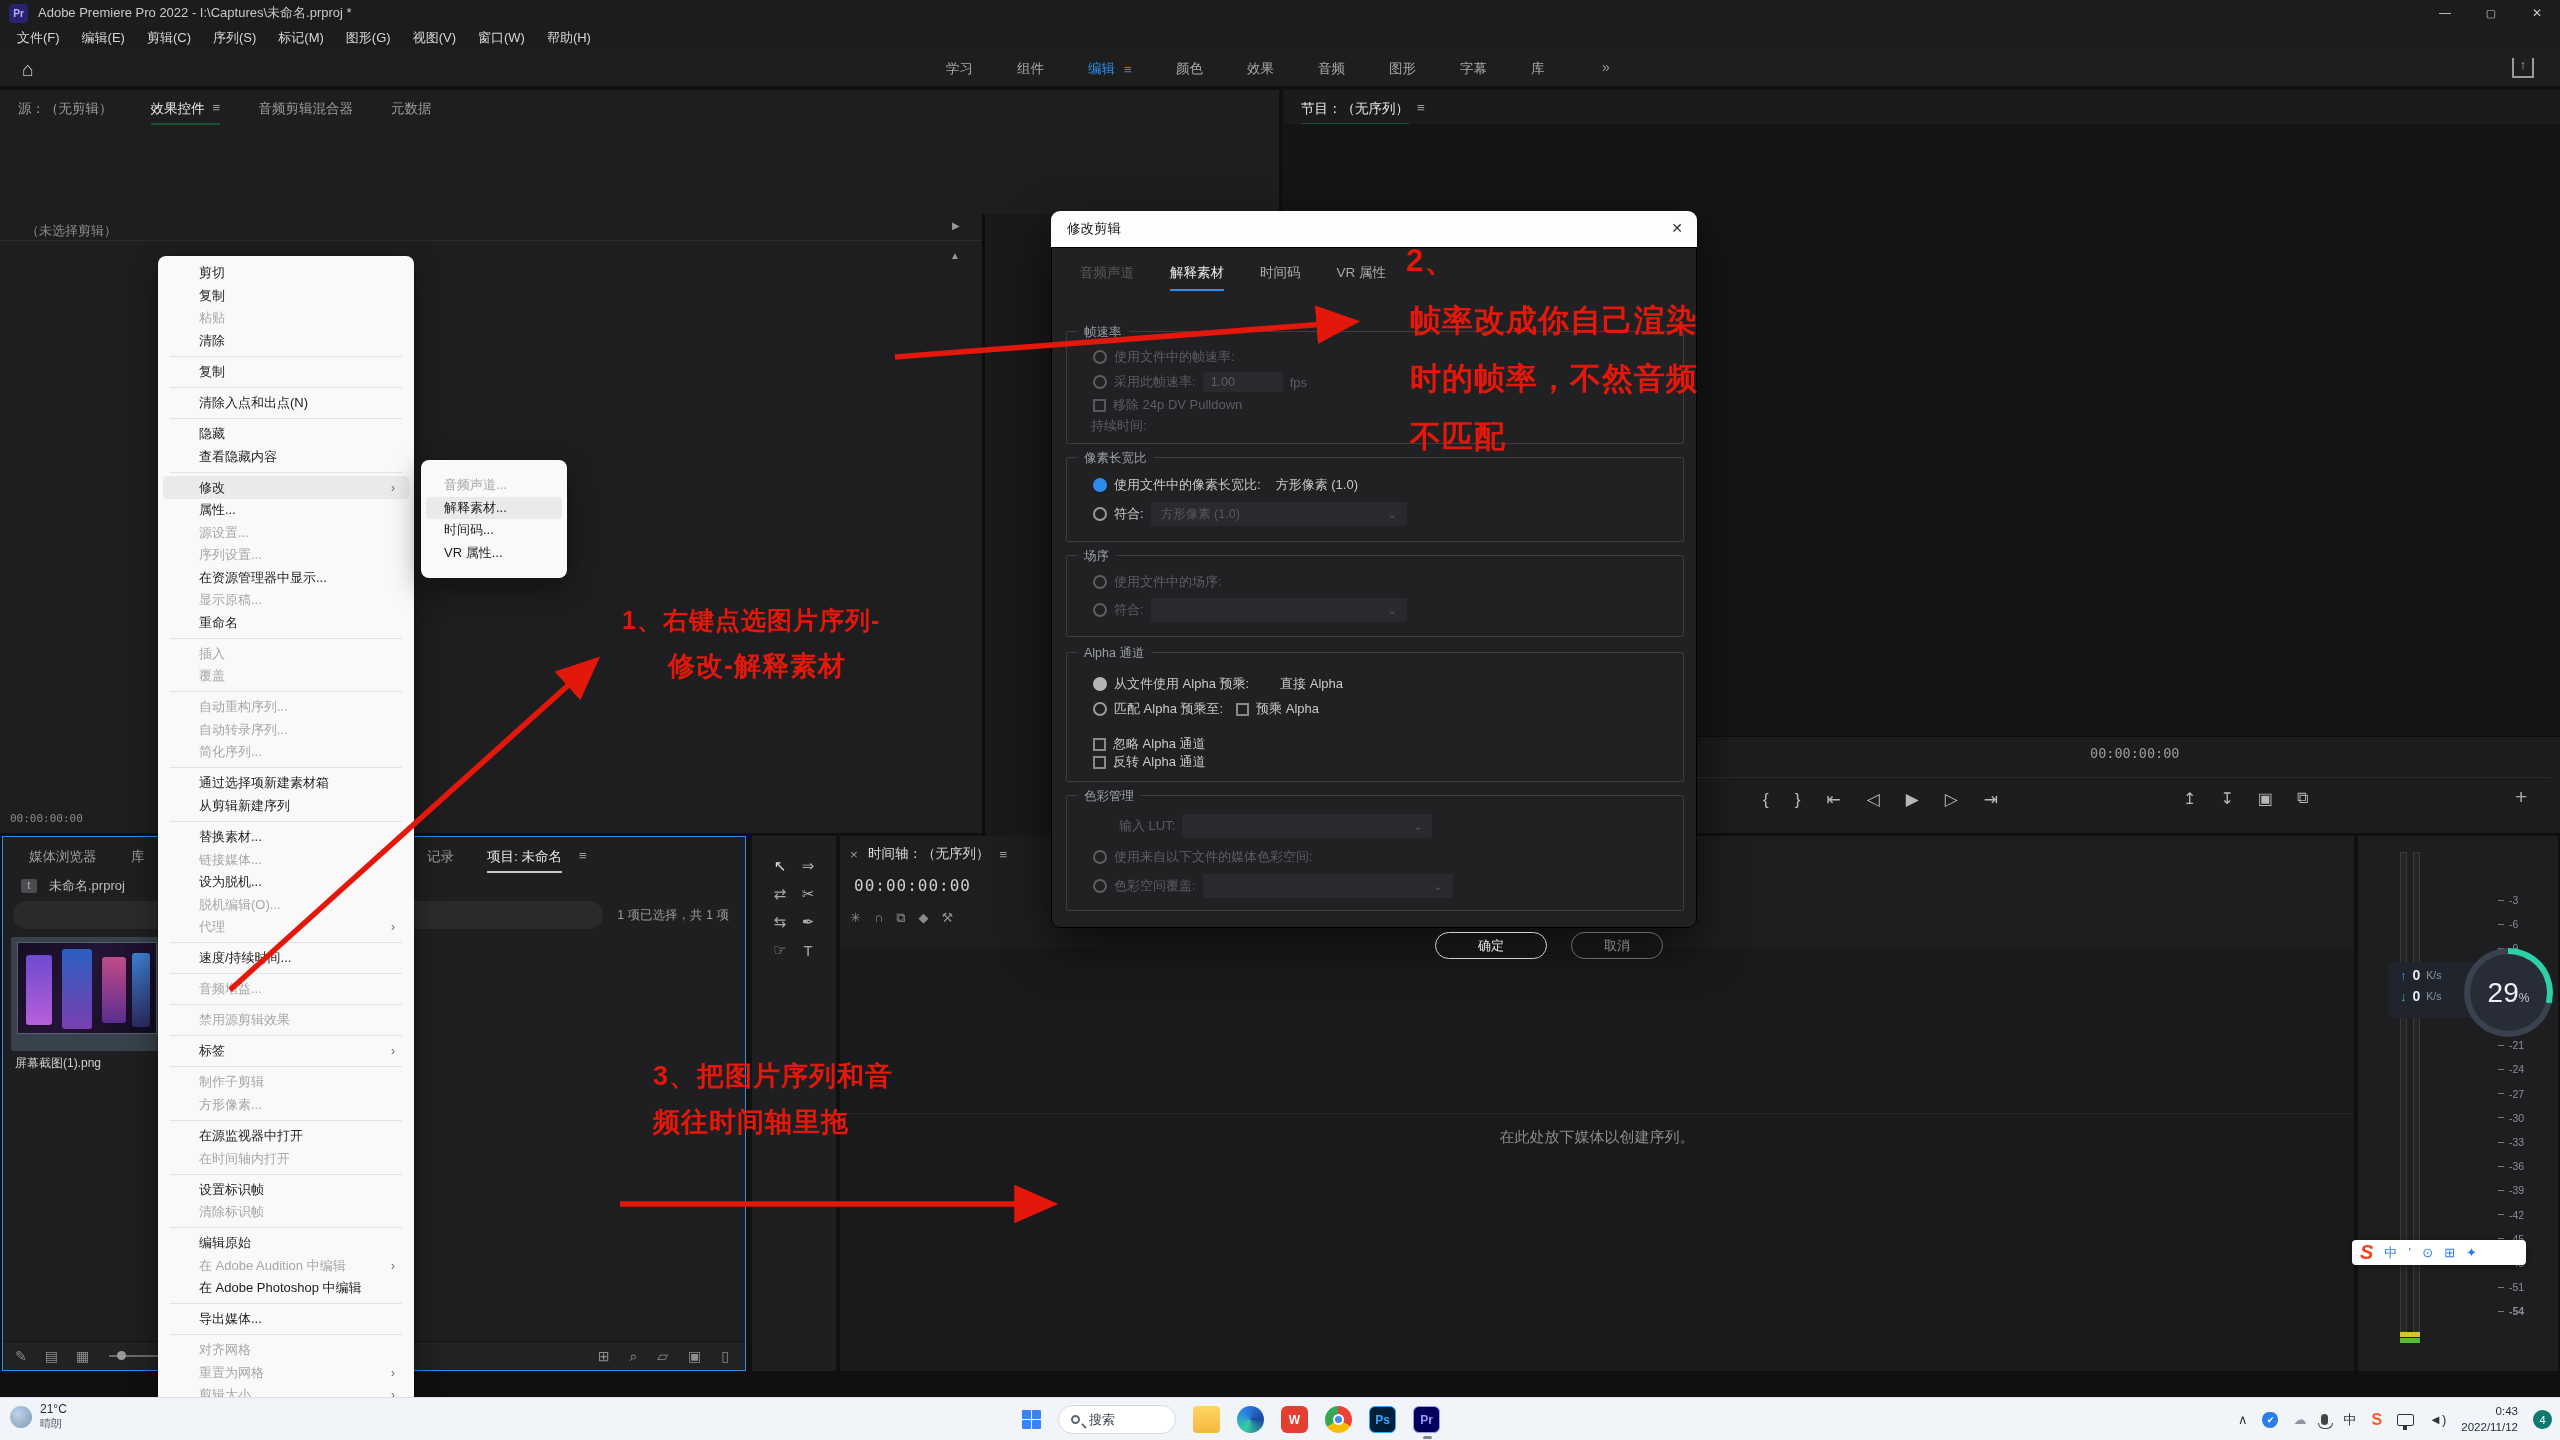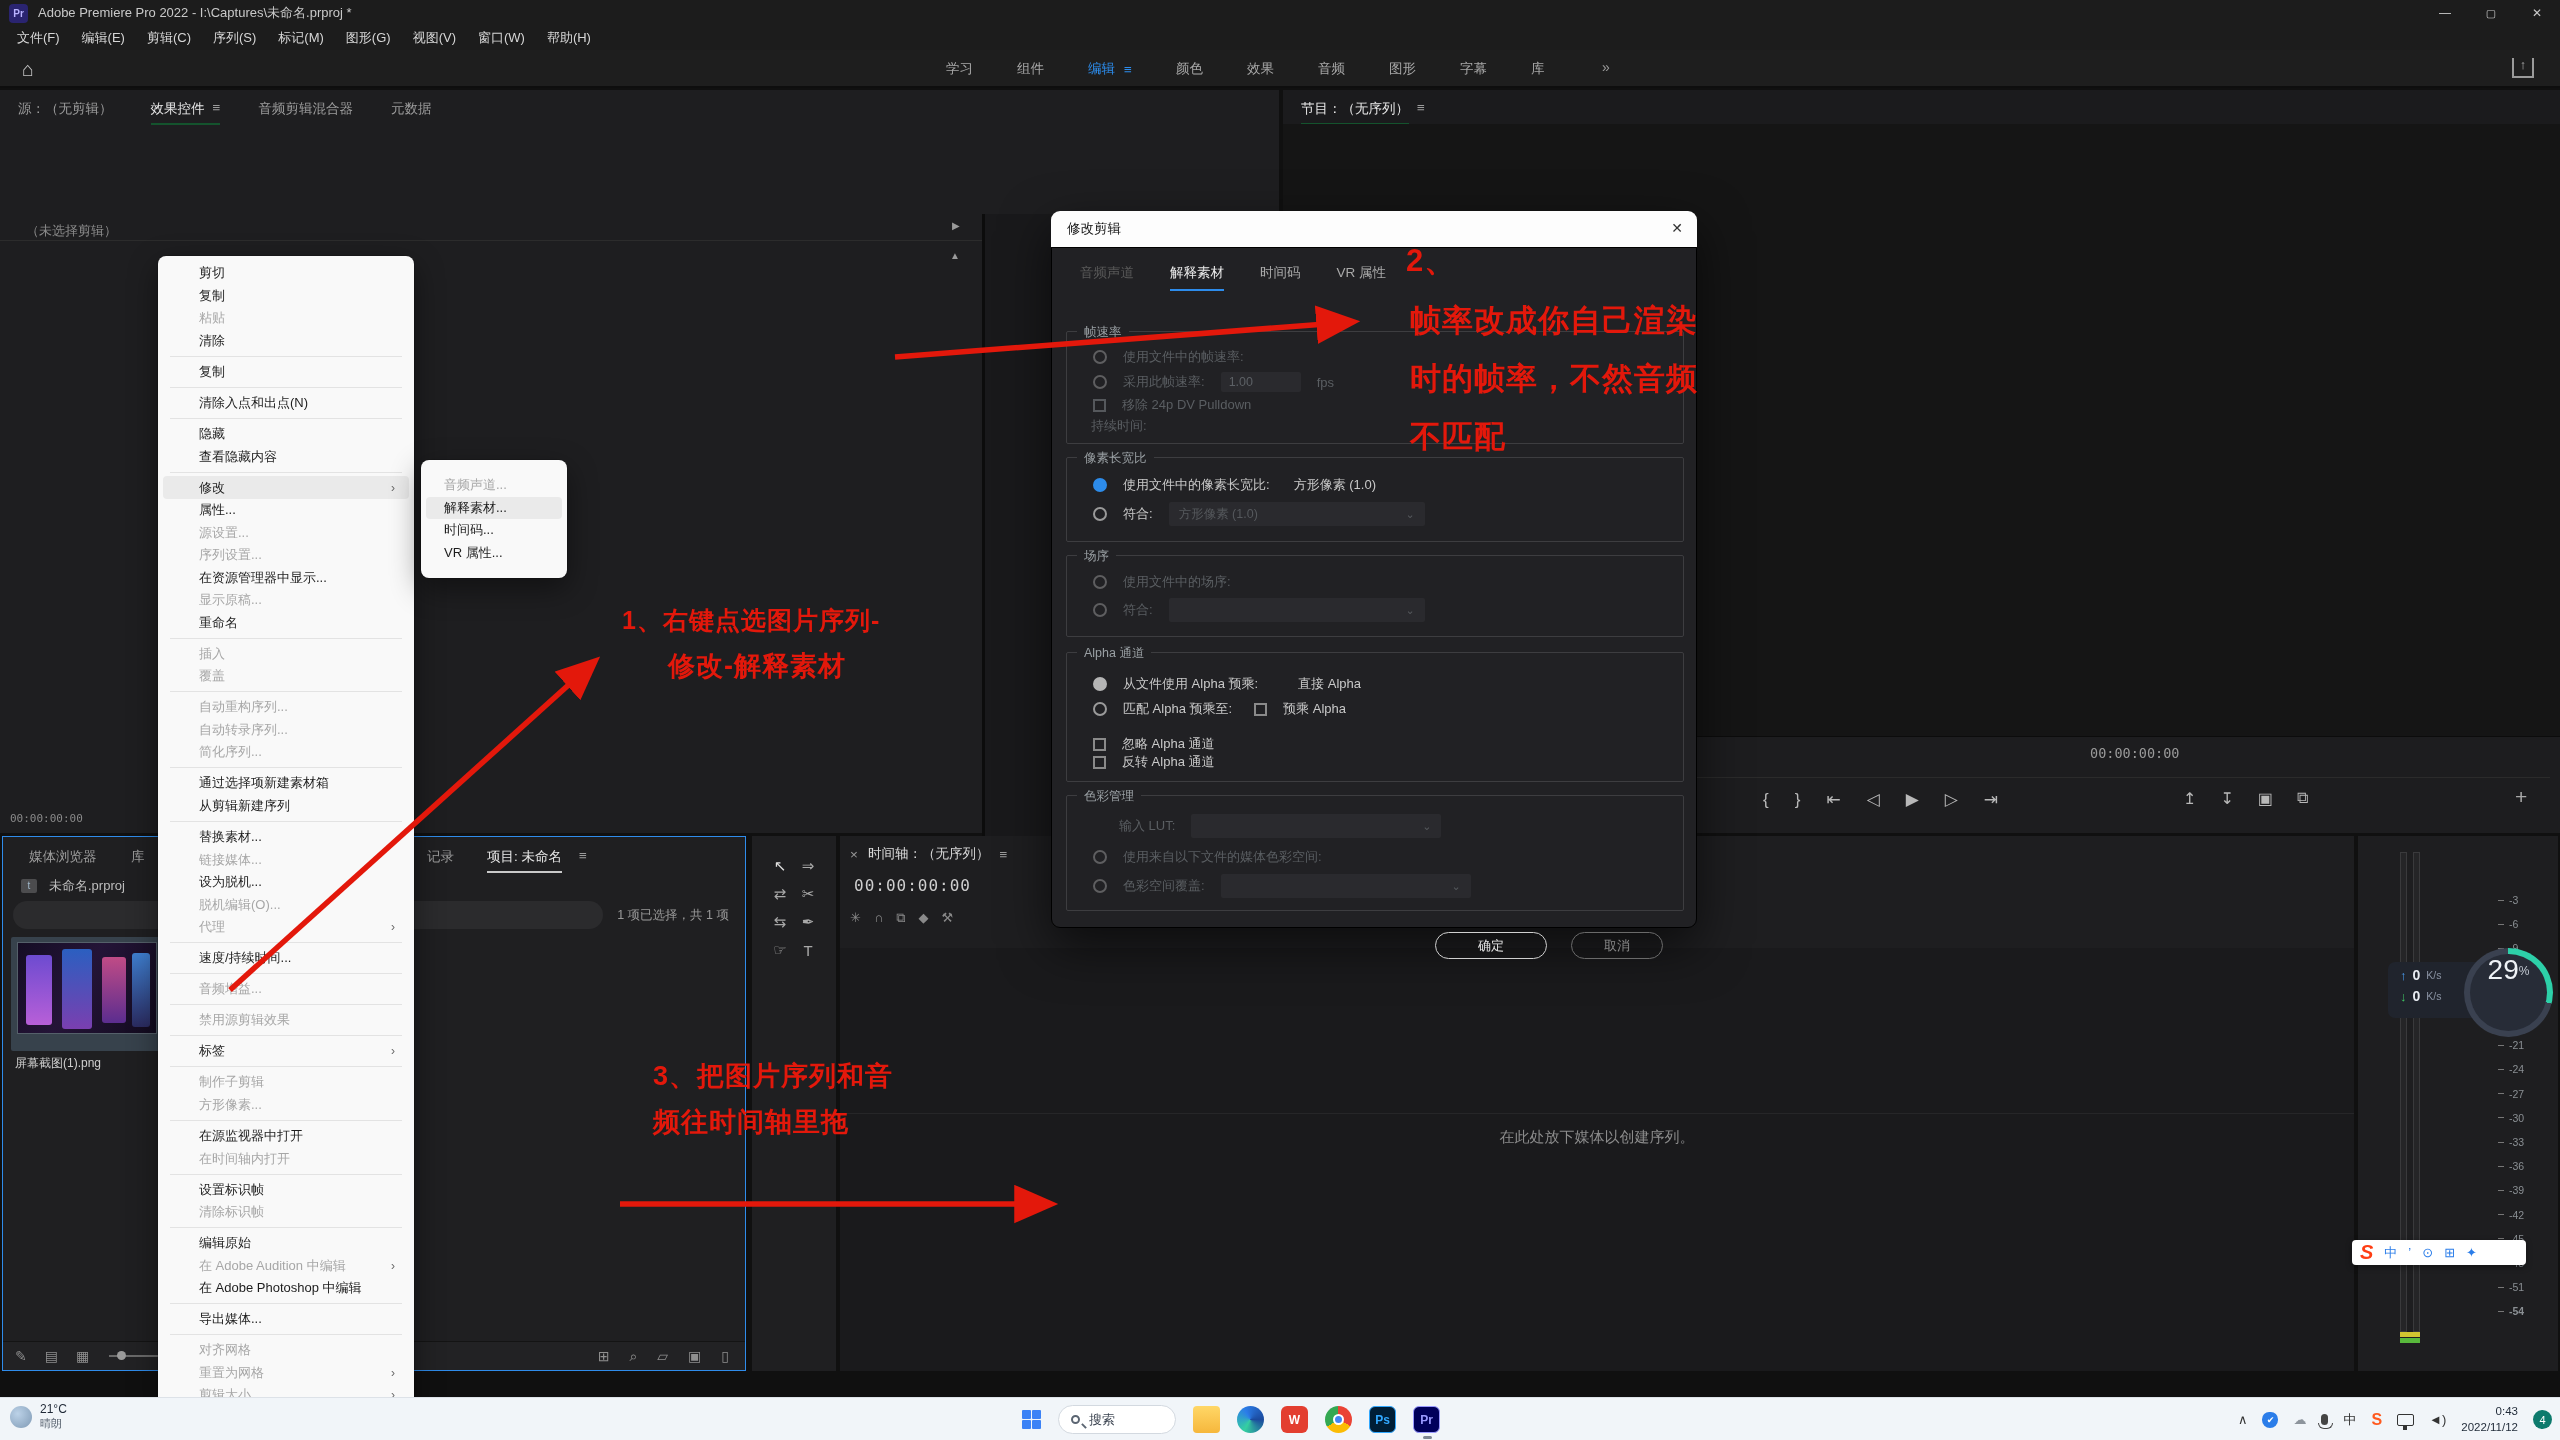--- a/index.html
+++ b/index.html
@@ -93,21 +93,21 @@
   
   #dlg{position:absolute;left:1051px;top:211px;width:646px;height:717px;z-index:40;border-radius:9px;box-shadow:0 18px 50px rgba(0,0,0,.6)}
   #dlg-title{position:absolute;left:0;top:0;width:100%;height:36px;background:#fdfdfd;border-radius:9px 9px 0 0;display:flex;align-items:center;color:#141414;font-size:13.5px;padding-left:16px}
   #dlg-close{position:absolute;right:14px;top:9px;color:#333;font-size:14px}
   #dlg-body{position:absolute;left:0;top:36px;width:100%;height:681px;background:#212124;border-radius:0 0 9px 9px;border:1px solid #000}
   #dlg-tabs{position:absolute;left:28px;top:16px;display:flex;gap:36px;font-size:13.5px;color:#a8a8a8}
   #dlg-tabs .dtab.dis{color:#585858}
   #dlg-tabs .dtab.active{color:#ececec;border-bottom:2px solid var(--accent);padding-bottom:7px}
   .fs{position:absolute;left:14px;width:618px;border:1px solid #3d3d40;border-radius:2px}
   .fs .legend{position:absolute;left:10px;top:-8px;background:#212124;padding:0 7px;font-size:12.5px;color:#9aa0a4}
-  .frow{position:absolute;display:flex;align-items:center;gap:16px;font-size:13px;color:#c9c9c9;white-space:nowrap}
+  .frow{position:absolute;display:flex;align-items:center;gap:7px;font-size:13px;color:#c9c9c9;white-space:nowrap}
   .frow.dis{color:#5a5e62}
   .radio{width:14px;height:14px;border:2px solid #5e5e60;border-radius:50%;flex:none}
   .radio.on-blue{background:var(--accent);border-color:var(--accent)}
   .radio.on-gray{background:#b5b5b5;border-color:#b5b5b5}
   .radio.en{border-color:#9a9a9a}
   .chk{width:13px;height:13px;border:2px solid #8a8a8a;flex:none}
   .chk.dis{border-color:#55585c}
   .dd{height:24px;background:#2a2a2e;display:flex;align-items:center;padding:0 10px;color:#55585c;font-size:12.5px;border-radius:2px}
   .dd .chev{margin-left:auto;font-size:11px;color:#55585c}
   .numbox{width:80px;height:20px;background:#2a2a2e;color:#5c6065;font-size:12.5px;padding-left:8px;display:flex;align-items:center;border-radius:2px}
@@ -119,21 +119,21 @@
   #ann-svg{position:absolute;left:0;top:0;z-index:60;pointer-events:none}
   #ann-svg line{stroke:var(--red);stroke-width:5.5}
   #ann-svg .ah{fill:var(--red)}
 
   
   #net-box{position:absolute;left:2388px;top:962px;width:116px;height:56px;background:#20242d;border-radius:7px;z-index:56;color:#e8ecf2;font-size:13px}
   .net-row{display:flex;align-items:center;gap:6px;padding:5px 0 0 12px}
   .net-row b{font-size:14px}
   .net-row .unit{color:#8a93a3;font-size:10.5px}
   #net-ring{position:absolute;left:2464px;top:948px;width:89px;height:89px;border-radius:50%;background:conic-gradient(#2dd0a9 0 29%,#3a4150 29% 100%);z-index:57;display:flex;align-items:center;justify-content:center}
-  #net-ring .inner{width:77px;height:77px;border-radius:50%;background:#272c37;display:flex;align-items:flex-start;justify-content:center;color:#eef2f6}
+  #net-ring .inner{width:77px;height:77px;border-radius:50%;background:#272c37;display:flex;align-items:center;justify-content:center;color:#eef2f6}
   #net-ring b{font-size:28px;font-weight:400}
   #net-ring .pct{font-size:12px;color:#c4cbd4;margin-top:10px}
   #ime-bar{position:absolute;left:2352px;top:1240px;width:174px;height:25px;background:#fff;border-radius:4px;box-shadow:0 2px 6px rgba(0,0,0,.4);z-index:56;display:flex;align-items:center;gap:11px;padding-left:8px}
   #ime-logo{color:#ff3e13;font-weight:900;font-size:20px;font-style:italic}
   #ime-bar .ime-ic{color:#2b7de9;font-size:13px}
 
   
   #taskbar{position:absolute;left:0;top:1397px;width:2560px;height:43px;background:#f1f5f9;border-top:1px solid #dde2e8;z-index:70}
   #tb-weather{position:absolute;left:10px;top:4px;display:flex;gap:8px;align-items:center}
   #weather-ico{width:22px;height:22px;border-radius:50%;background:radial-gradient(circle at 35% 35%,#bcd2e8,#7f9ab5)}

